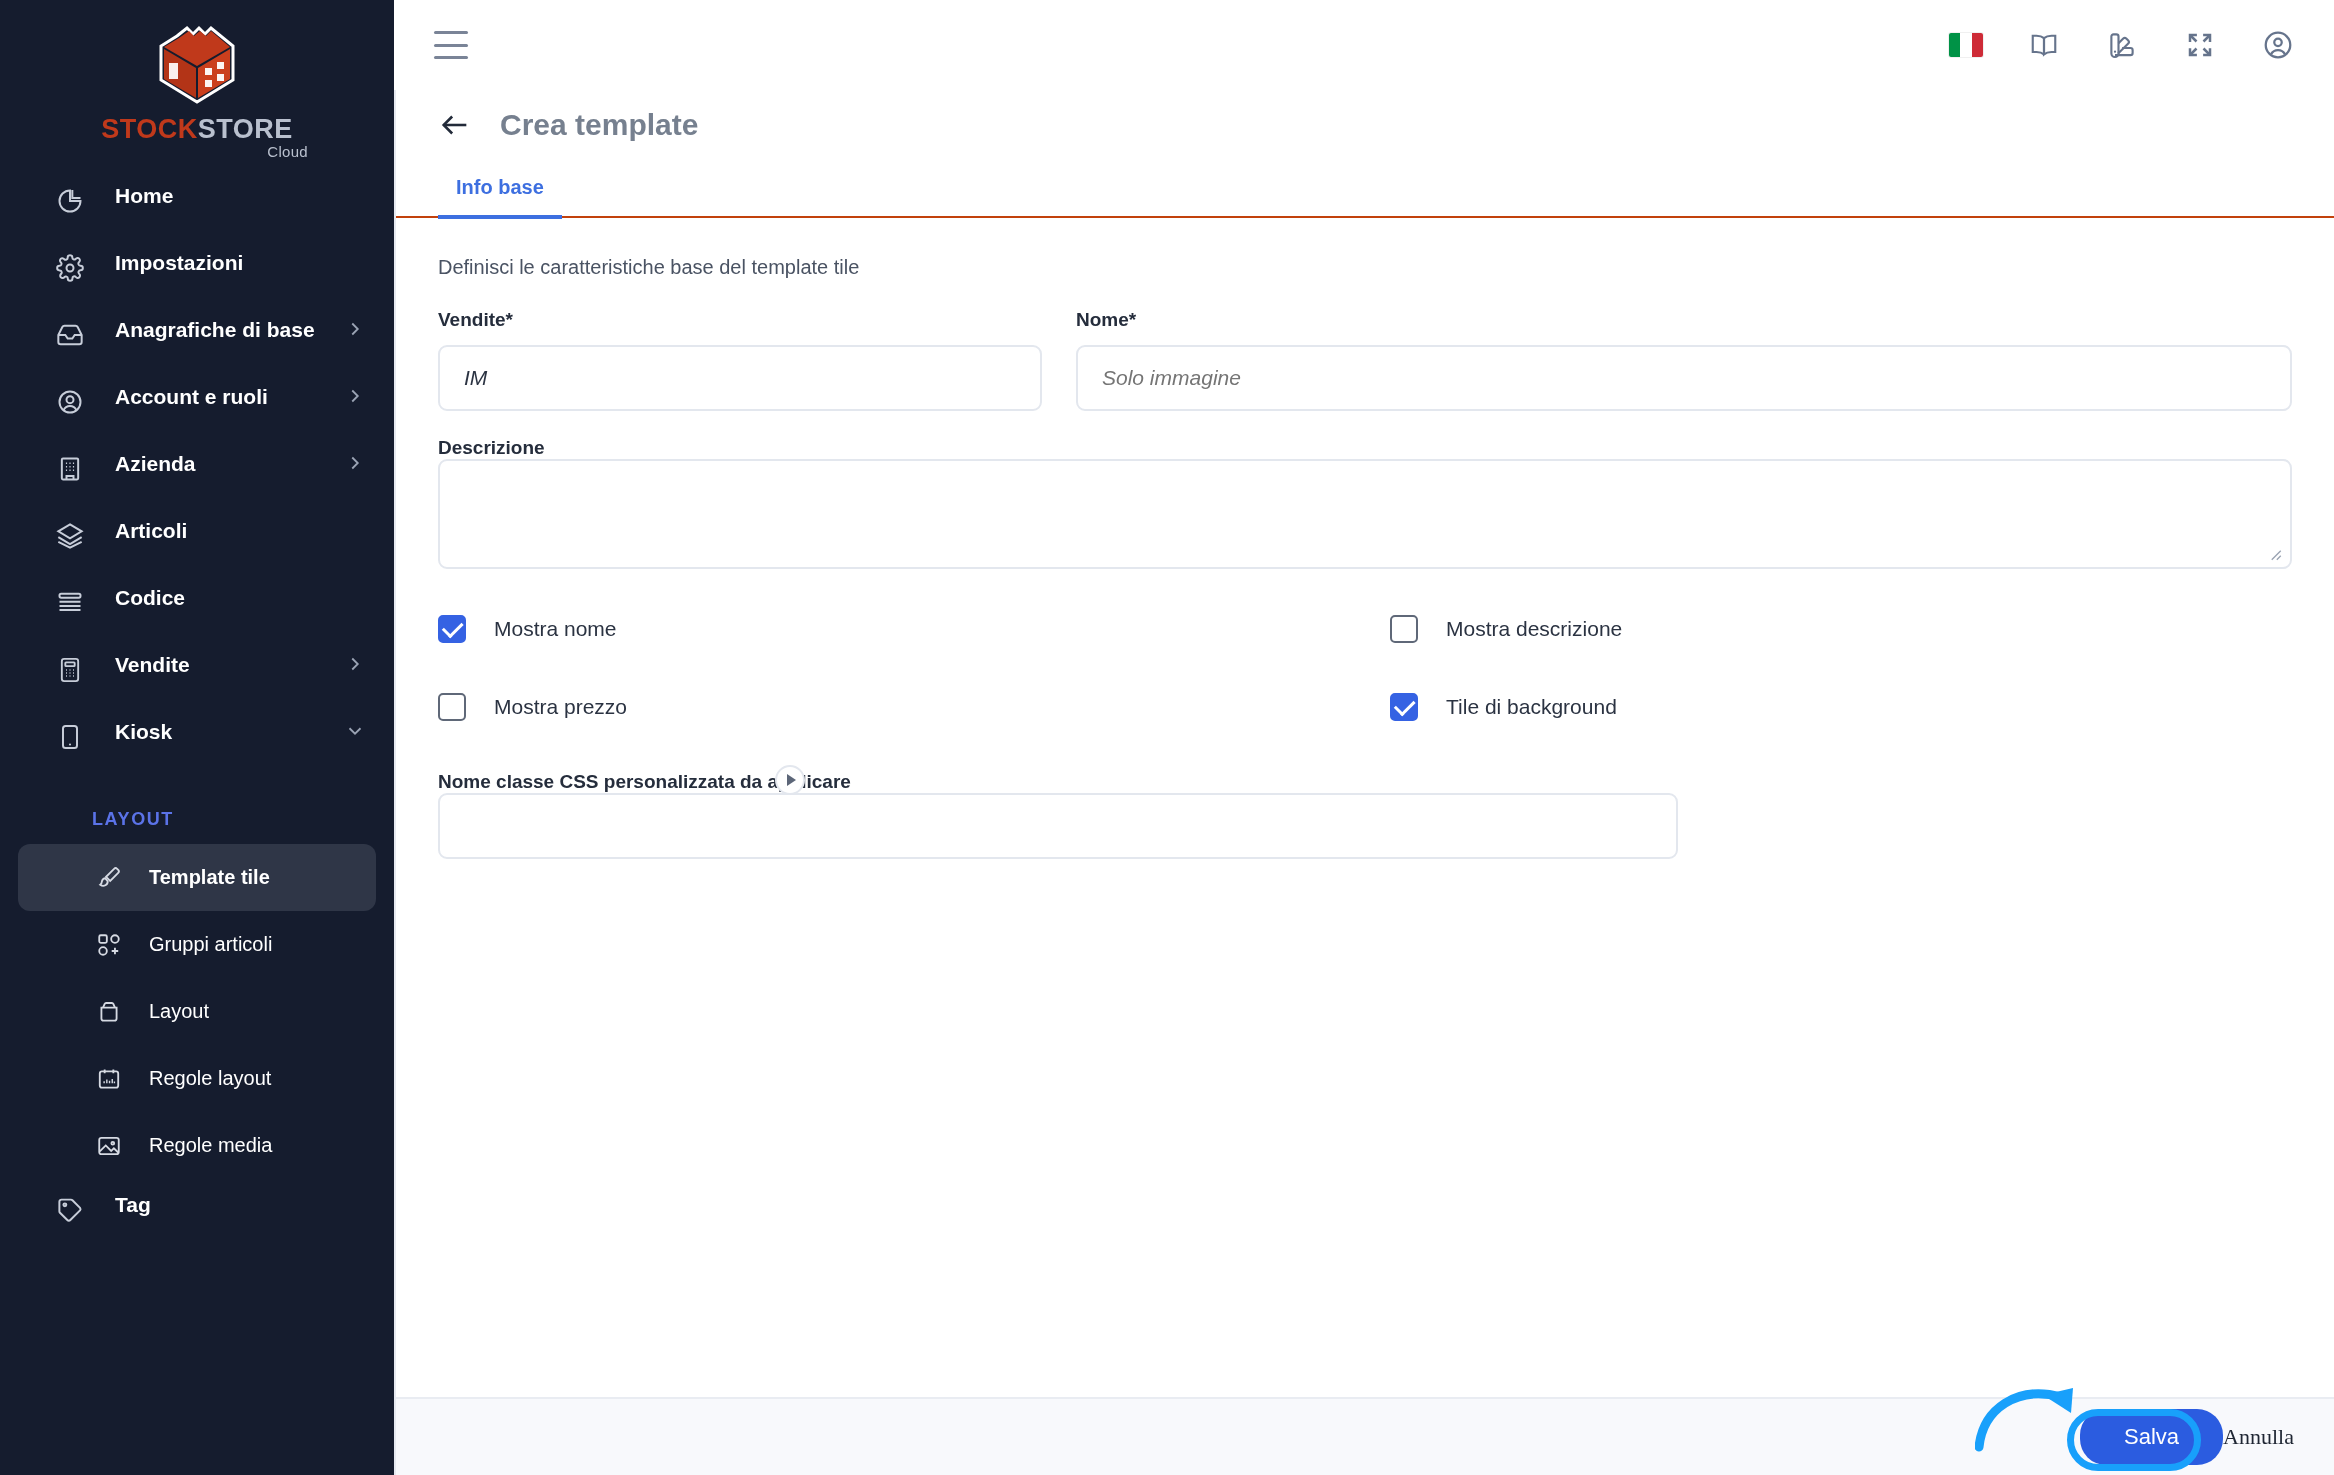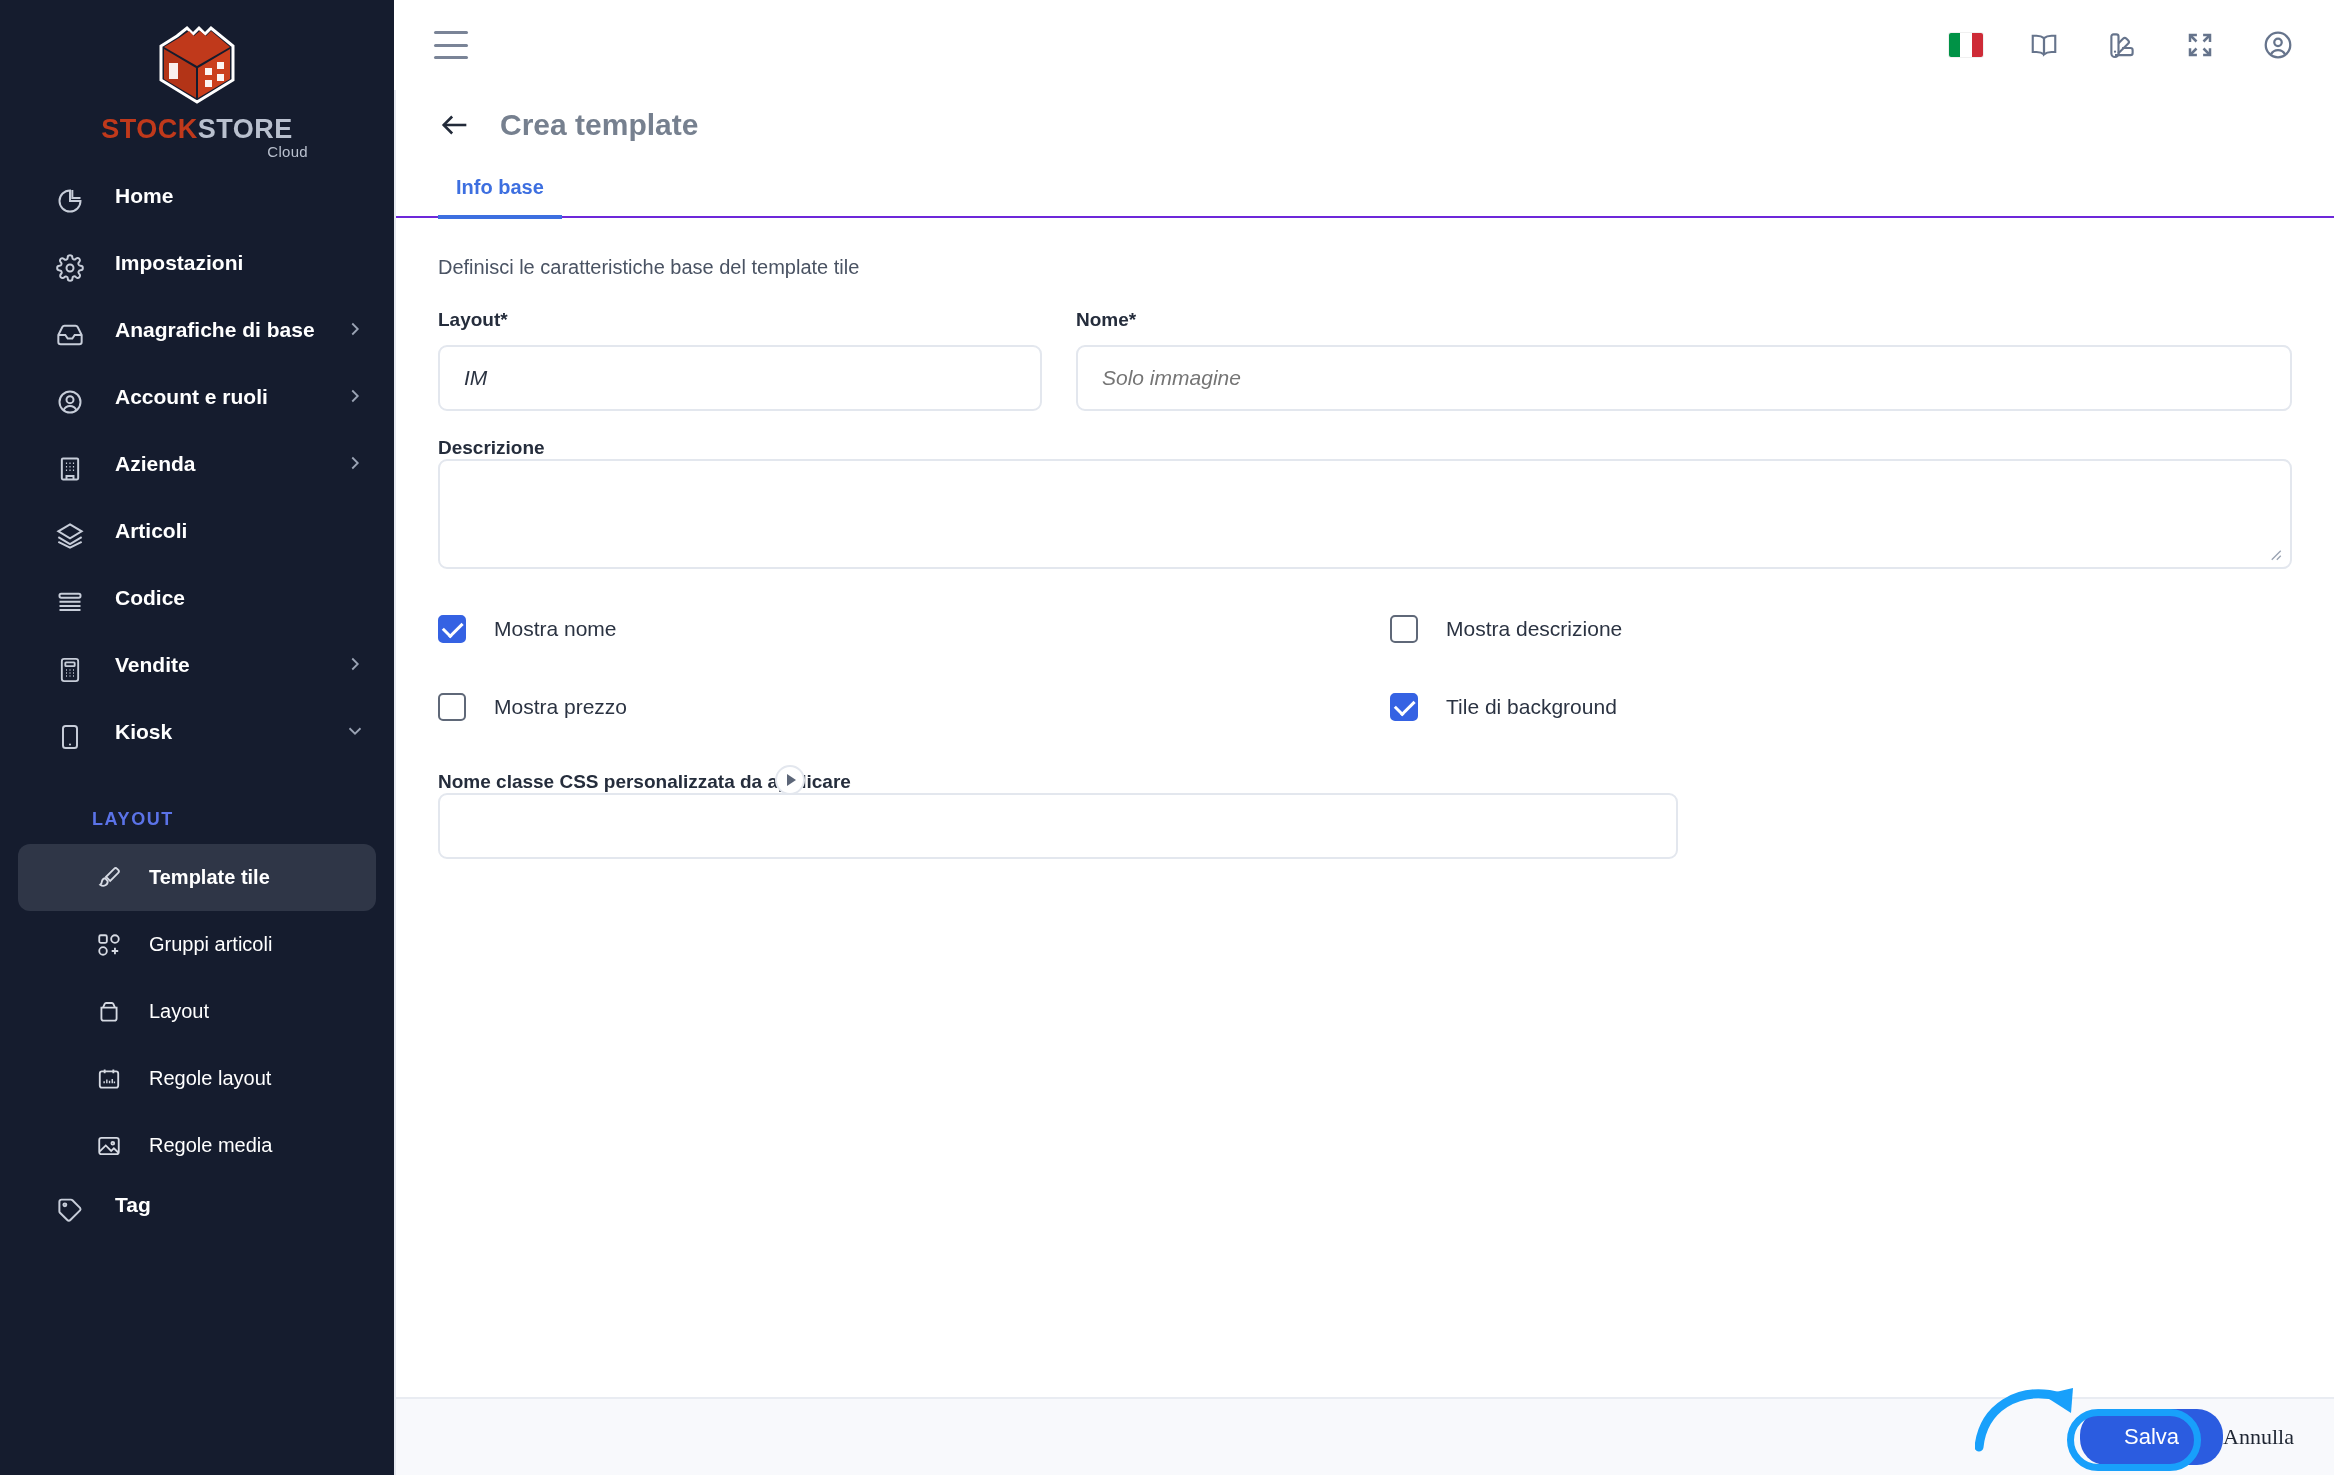--- a/index.html
+++ b/index.html
@@ -127,21 +127,21 @@
     position: relative;
     overflow: hidden;
   }
   .page-head { padding: 18px 0 0 42px; display: flex; align-items: center; gap: 28px; }
   .back-arrow { color: #222a39; cursor: pointer; display: flex; }
   .page-title { font-size: 30px; color: #76808f; }
 
   .tabs {
     margin-top: 34px;
     padding-left: 42px;
-    border-bottom: 2px solid #6d28d9;
+    border-bottom: 2px solid #c2410c;
     display: flex;
   }
   .tab {
     font-size: 20px; color: #3d6fe0; font-weight: bold;
     padding: 0 18px 16px 18px;
     border-bottom: 4px solid #3d6fe0;
     margin-bottom: -3px;
     cursor: pointer;
   }
 
@@ -566,21 +566,21 @@
       <div class="tabs">
         <div class="tab">Info base</div>
       </div>
 
       <div class="form">
 
         <div class="form-hint">Definisci le caratteristiche base del template tile</div>
 
         <div class="row">
           <div class="field f-codice">
-            <label class="field-label">Layout*</label>
+            <label class="field-label">Vendite*</label>
             <input class="input" type="text" value="IM" style="">
           </div>
           <div class="field f-nome">
             <label class="field-label">Nome*</label>
             <input class="input placeholder" type="text" placeholder="Solo immagine" style="">
           </div>
         </div>
 
         <div class="textarea-wrap">
           <label class="field-label">Descrizione</label>

